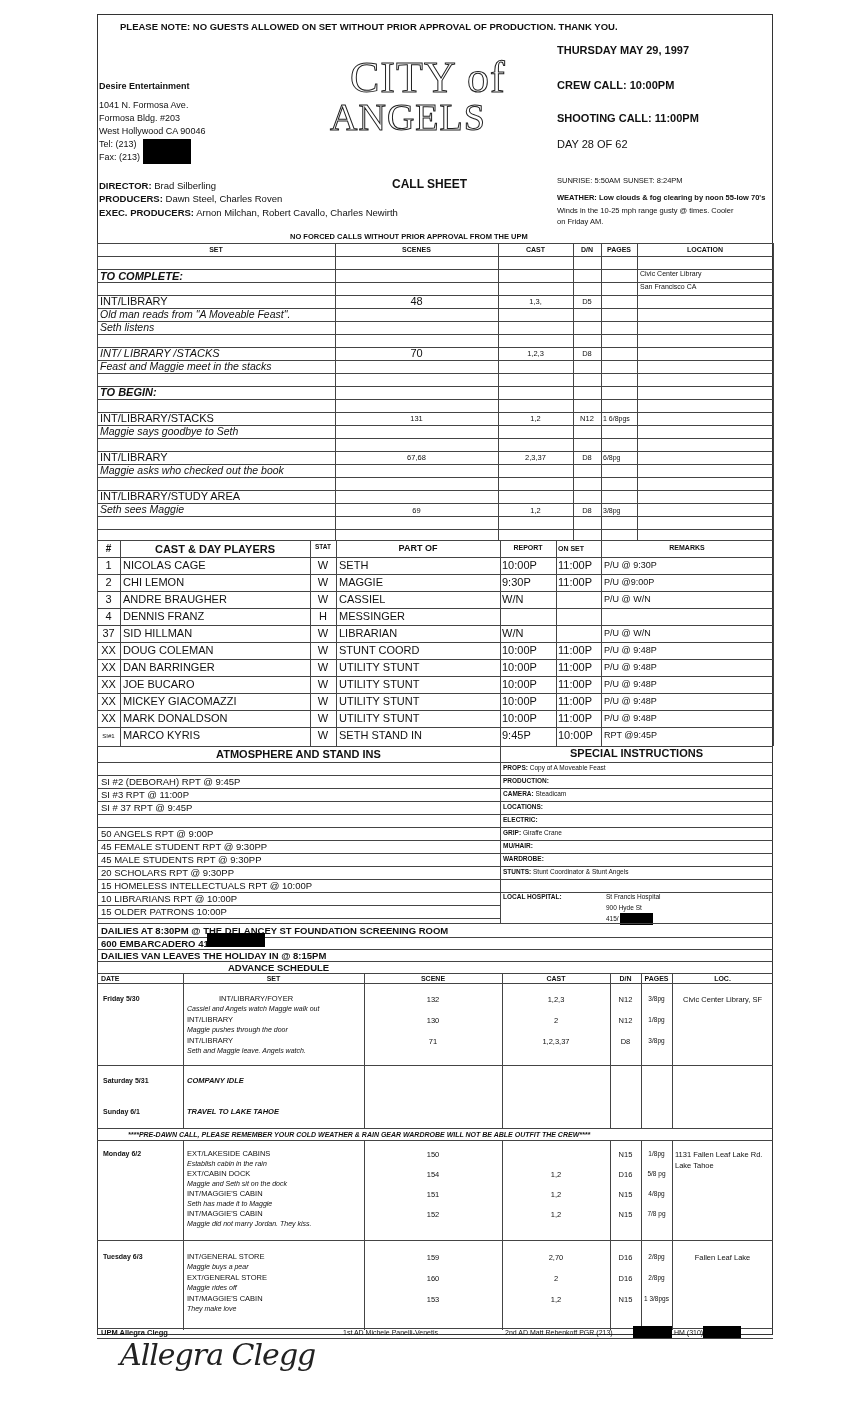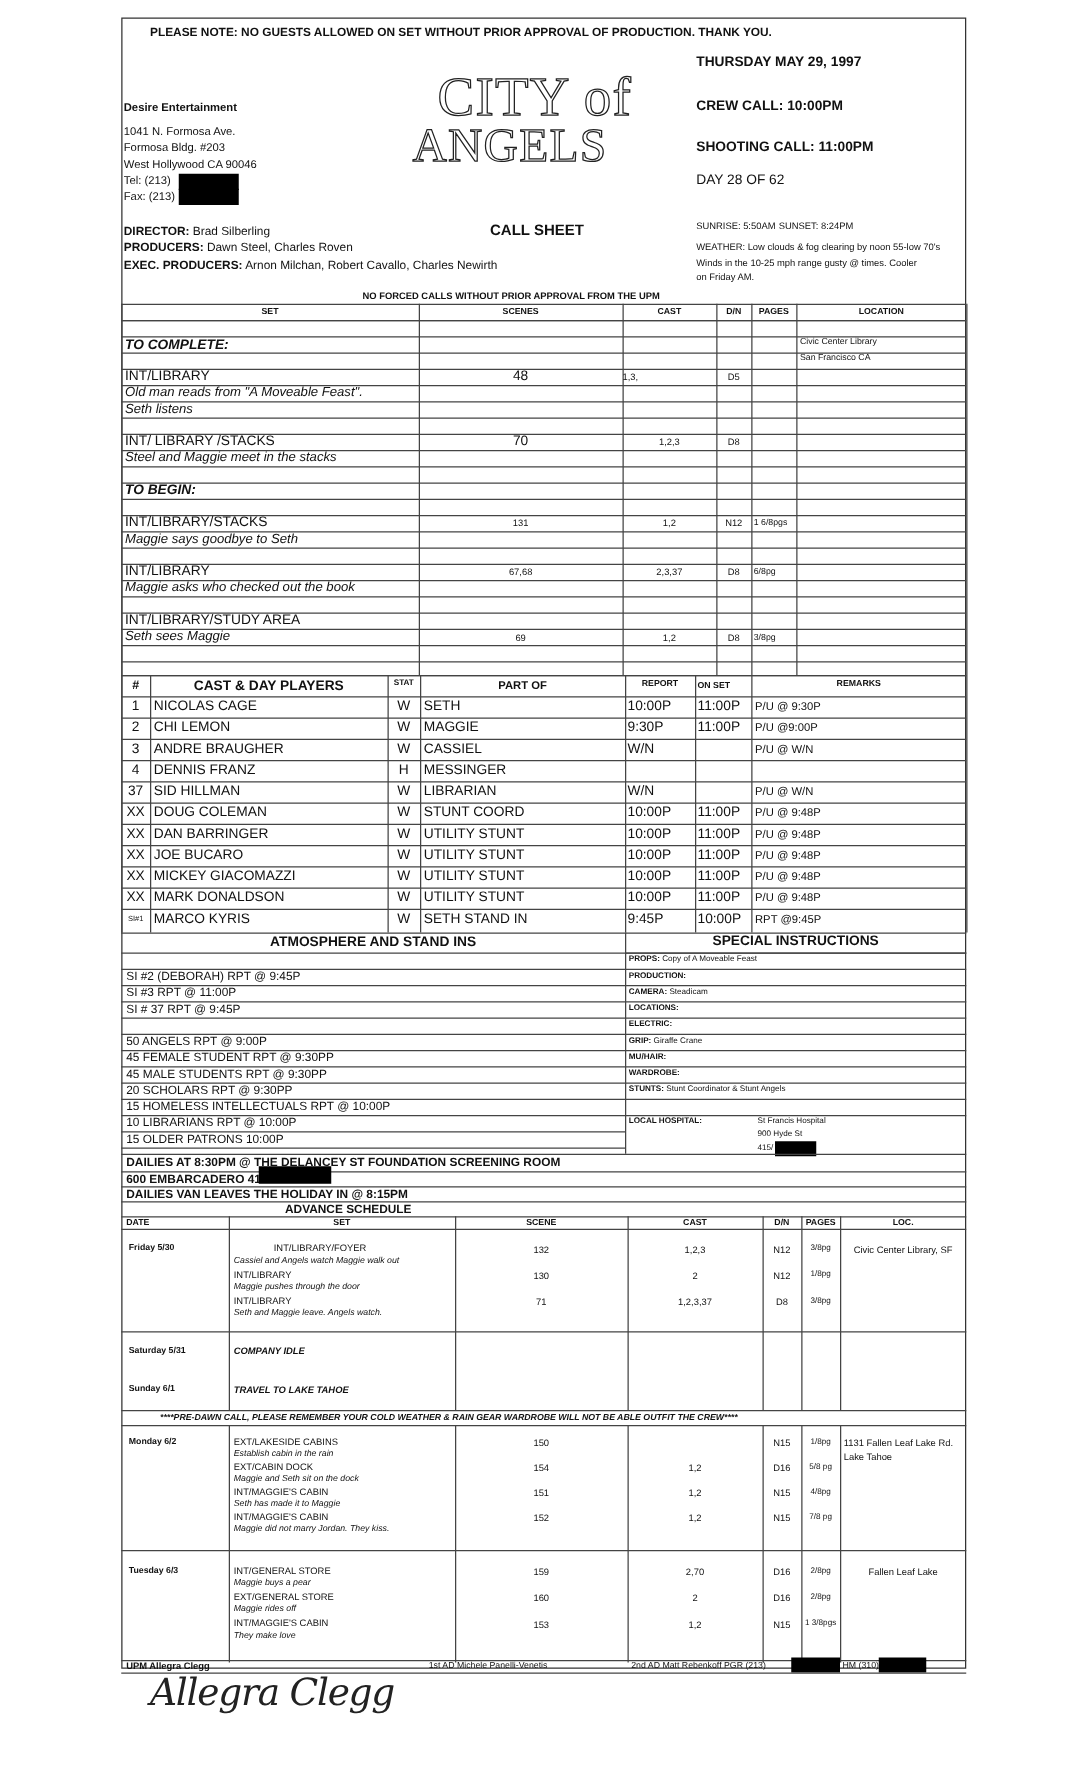--- a/index.html
+++ b/index.html
@@ -57,25 +57,25 @@
     <div class="t b" style="left:573px;width:28px;top:246px;font-size:7px;text-align:center;">D/N</div>
     <div class="t b" style="left:601px;width:36px;top:246px;font-size:7px;text-align:center;">PAGES</div>
     <div class="t b" style="left:637px;width:136px;top:246px;font-size:7px;text-align:center;">LOCATION</div>
     <div class="t b i" style="left:100px;top:271px;font-size:11px;">TO COMPLETE:</div>
     <div class="t " style="left:640px;top:270px;font-size:7px;">Civic Center Library</div>
     <div class="t " style="left:640px;top:283px;font-size:7px;">San Francisco CA</div>
     <div class="t " style="left:100px;top:296px;font-size:11px;">INT/LIBRARY</div>
     <div class="t i" style="left:100px;top:309px;font-size:10.5px;">Old man reads from "A Moveable Feast".</div>
     <div class="t i" style="left:100px;top:322px;font-size:10.5px;">Seth listens</div>
     <div class="t " style="left:335px;width:163px;top:296px;font-size:11px;text-align:center;">48</div>
-    <div class="t " style="left:498px;width:75px;top:298px;font-size:7.5px;text-align:left;">1,3,</div>
+    <div class="t " style="left:498px;width:75px;top:298px;font-size:7.5px;text-align:center;">1,3,</div>
     <div class="t " style="left:573px;width:28px;top:298px;font-size:7.5px;text-align:center;">D5</div>
     <div class="t " style="left:603px;top:298px;font-size:7px;"></div>
-    <div class="t " style="left:100px;top:348px;font-size:11px;">INT/ LIBRARY /STACKS</div>
-    <div class="t i" style="left:100px;top:361px;font-size:10.5px;">Steel and Maggie meet in the stacks</div>
+    <div class="t " style="left:100px;top:348px;font-size:11px;font-style:italic;">INT/ LIBRARY /STACKS</div>
+    <div class="t i" style="left:100px;top:361px;font-size:10.5px;">Feast and Maggie meet in the stacks</div>
     <div class="t " style="left:335px;width:163px;top:348px;font-size:11px;text-align:center;">70</div>
     <div class="t " style="left:498px;width:75px;top:350px;font-size:7.5px;text-align:center;">1,2,3</div>
     <div class="t " style="left:573px;width:28px;top:350px;font-size:7.5px;text-align:center;">D8</div>
     <div class="t " style="left:603px;top:350px;font-size:7px;"></div>
     <div class="t " style="left:100px;top:413px;font-size:11px;">INT/LIBRARY/STACKS</div>
     <div class="t i" style="left:100px;top:426px;font-size:10.5px;">Maggie says goodbye to Seth</div>
     <div class="t " style="left:335px;width:163px;top:415px;font-size:7.5px;text-align:center;">131</div>
     <div class="t " style="left:498px;width:75px;top:415px;font-size:7.5px;text-align:center;">1,2</div>
     <div class="t " style="left:573px;width:28px;top:415px;font-size:7.5px;text-align:center;">N12</div>
     <div class="t " style="left:603px;top:415px;font-size:7px;">1 6/8pgs</div>
@@ -387,16 +387,16 @@
 <div class="t b" style="left:557px;top:113px;font-size:11px;">SHOOTING CALL: 11:00PM</div>
 <div class="t" style="left:557px;top:139px;font-size:11px;">DAY 28 OF 62</div>
 
 <div class="t" style="left:99px;top:181px;font-size:9.5px;"><span class="b">DIRECTOR:</span> <span>Brad Silberling</span></div>
 <div class="t" style="left:99px;top:194px;font-size:9.5px;"><span class="b">PRODUCERS:</span> <span>Dawn Steel, Charles Roven</span></div>
 <div class="t" style="left:99px;top:208px;font-size:9.5px;"><span class="b">EXEC. PRODUCERS:</span> <span>Arnon Milchan, Robert Cavallo, Charles Newirth</span></div>
 <div class="t b" style="left:392px;top:178px;font-size:12px;">CALL SHEET</div>
 
 <div class="t" style="left:557px;top:177px;font-size:7.5px;">SUNRISE: 5:50AM</div>
 <div class="t" style="left:623px;top:177px;font-size:7.5px;">SUNSET: 8:24PM</div>
-<div class="t" style="left:557px;top:194px;font-size:7.5px;">WEATHER: Low clouds &amp; fog clearing by noon 55-low 70's</div>
+<div class="t" style="left:557px;top:194px;font-size:7.5px;font-weight:bold;">WEATHER: Low clouds &amp; fog clearing by noon 55-low 70's</div>
 <div class="t" style="left:557px;top:207px;font-size:7.5px;">Winds in the 10-25 mph range gusty @ times. Cooler</div>
 <div class="t" style="left:557px;top:218px;font-size:7.5px;">on Friday AM.</div>
 <div class="t b" style="left:290px;top:233px;font-size:7.5px;">NO FORCED CALLS WITHOUT PRIOR APPROVAL FROM THE UPM</div>
 
 </body></html>

